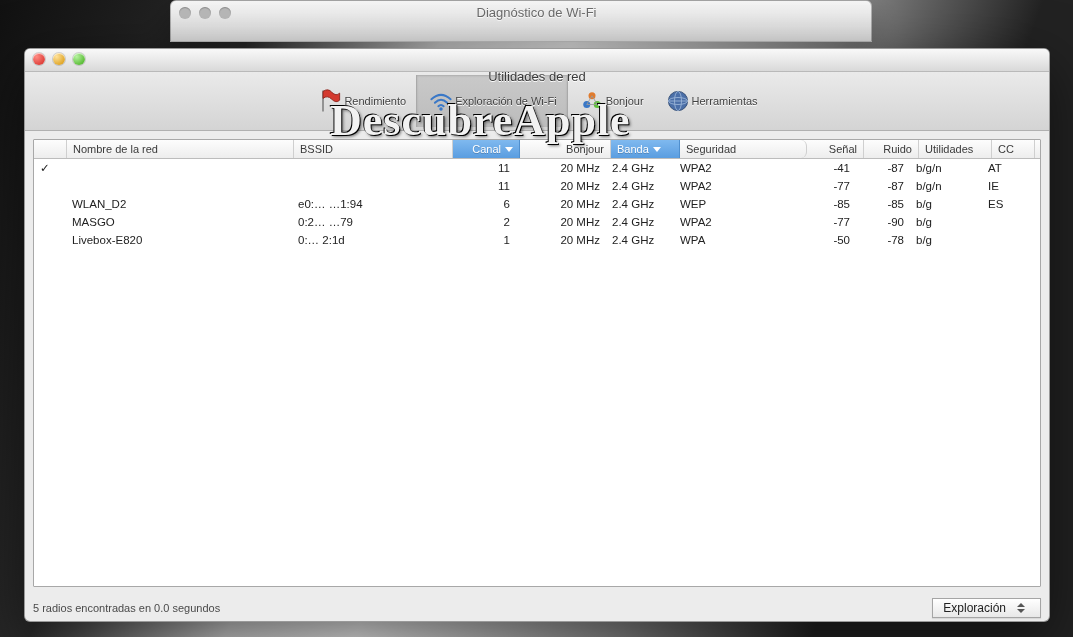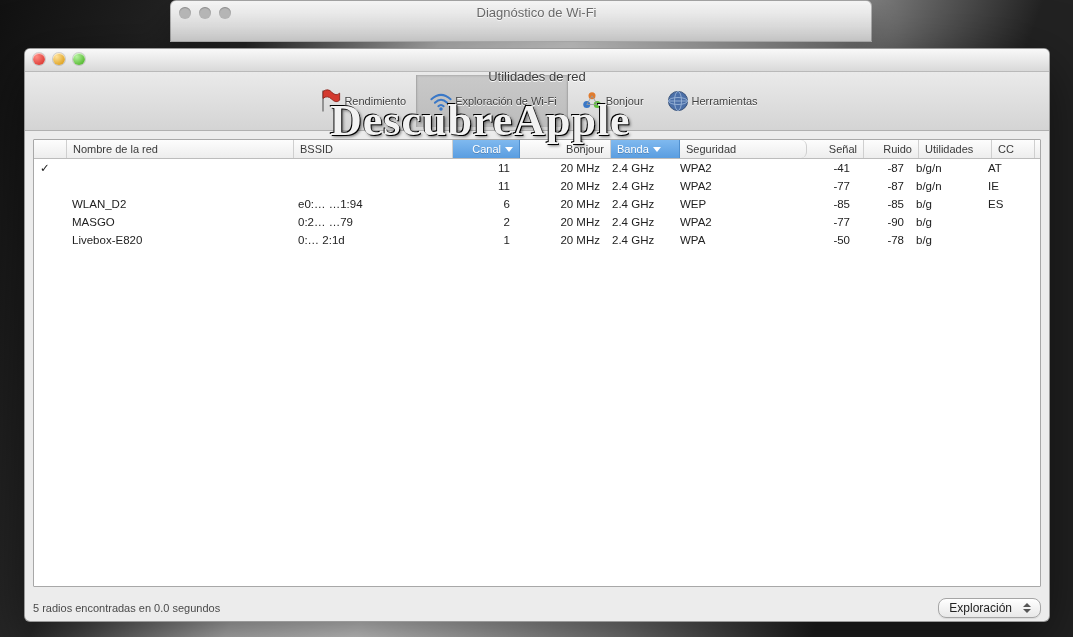--- a/index.html
+++ b/index.html
@@ -106,22 +106,22 @@
   .c-cc{flex:0 0 30px;}
   .c-fill{flex:1 1 auto;}
 
   .statusbar{
     height:26px;flex:none;display:flex;align-items:center;justify-content:space-between;
     padding:0 8px;font-size:11px;color:#4a4a4a;
   }
   .pulldown{
     display:flex;align-items:center;gap:10px;
     background:linear-gradient(#ffffff,#e8e8e8);
-    border:1px solid #a5a5a5;border-radius:8px;
-    padding:2px 8px 2px 10px;font-size:12px;color:#222;
+    border:1px solid #a5a5a5;border-radius:0;
+    padding:2px 14px 2px 10px;font-size:12px;color:#222;
     box-shadow:0 1px 1px rgba(0,0,0,.08);cursor:default;
   }
   .pulldown .arrows{display:flex;flex-direction:column;align-items:center;line-height:4px;font-size:9px;color:#555;width:10px;}
   .pulldown .arrows .u{width:0;height:0;border-left:4px solid transparent;border-right:4px solid transparent;border-bottom:4px solid #555;margin-bottom:2px;}
   .pulldown .arrows .d{width:0;height:0;border-left:4px solid transparent;border-right:4px solid transparent;border-top:4px solid #555;}
 
   
   .watermark{
     position:absolute;left:330px;top:95px;pointer-events:none;
     font-family:"Brush Script MT","Segoe Script",cursive;

